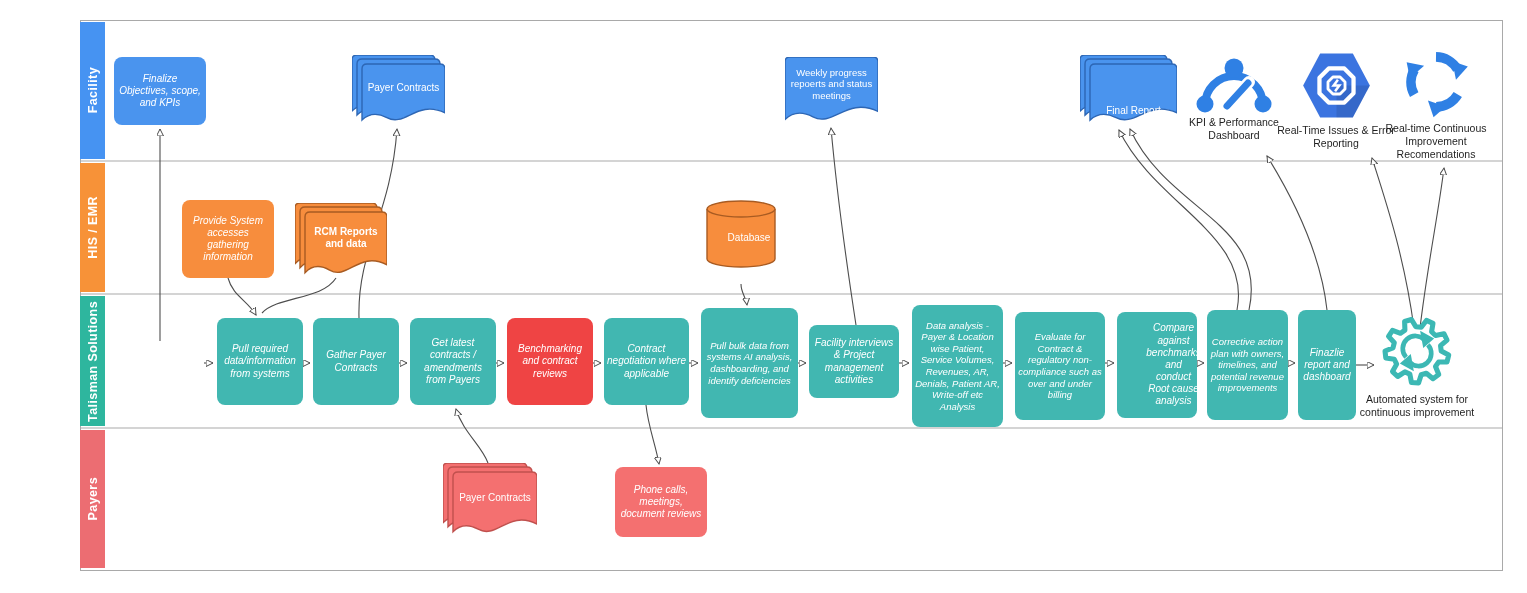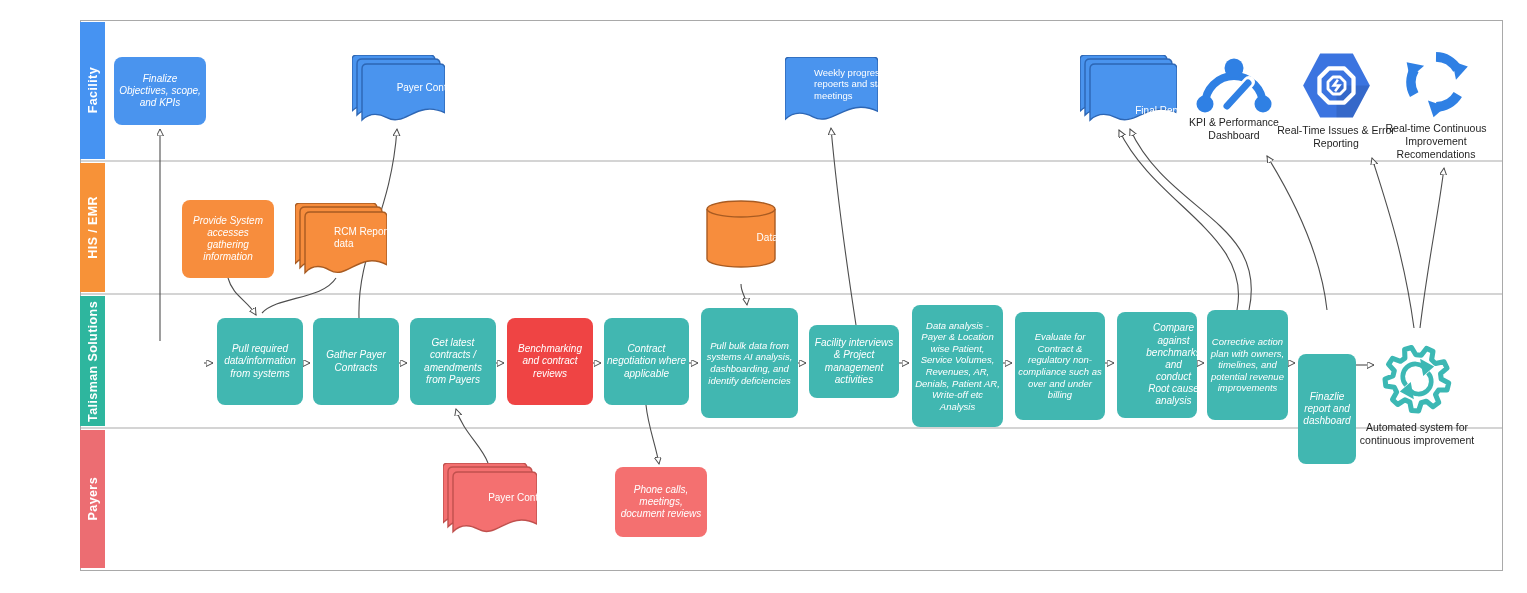--- a/index.html
+++ b/index.html
@@ -6,22 +6,22 @@
     font-family:"Liberation Sans", sans-serif;}
   #canvas{position:relative;width:1527px;height:593px;background:#ffffff;}
   #wires{position:absolute;left:0;top:0;width:1527px;height:593px;}
   .strip{position:absolute;width:25px;display:flex;align-items:center;justify-content:center;}
   .vlabel{writing-mode:vertical-rl;transform:rotate(180deg);color:#ffffff;font-weight:bold;
     font-size:12.5px;letter-spacing:.4px;white-space:nowrap;}
   .node{position:absolute;}
   .process{display:flex;align-items:center;justify-content:center;text-align:center;
     color:#ffffff;line-height:1.22;padding:2px 3px;box-sizing:border-box;font-style:italic;}
   .shape-svg{position:absolute;left:0;top:0;}
-  .lbl{position:absolute;display:flex;align-items:center;justify-content:center;
-    color:#ffffff;line-height:1.22;padding-left:29px;}
+  .lbl{position:absolute;display:flex;align-items:center;justify-content:center;text-align:center;
+    color:#ffffff;line-height:1.22;}
   .iconwrap{text-align:center;}
   .iconwrap svg{display:block;margin:0 auto;}
   .caption{text-align:center;color:#1f1f1f;font-size:10.5px;line-height:1.25;margin-top:3px;}
 </style>
 </head>
 <body>
 
 <div id="canvas">
     <svg id="wires" viewBox="0 0 1527 593">
       <defs>
@@ -134,21 +134,21 @@
     </div>
     <div class="node process" style="left: 182px; top: 200px; width: 92px; height: 78px; background: rgb(247, 141, 61); border-radius: 8px; font-size: 10px;">
       <span>Provide System accesses gathering information</span>
     </div>
     <div class="node" style="left: 295px; top: 203px; width: 92px; height: 75px;">
       <svg class="shape-svg" width="92" height="81" viewBox="0 0 92 81">
       <path d="M 5,0 H 77 Q 82,0 82,5 V 52.800000000000004 C 54.120000000000005,38.28 42.64,68.64 24.599999999999998,58.080000000000005 C 13.120000000000001,51.480000000000004 4.92,55.440000000000005 0,60.720000000000006 V 5 Q 0,0 5,0 Z" fill="#f78d3d" stroke="#a85b22" stroke-width="1.4"></path>
       <path d="M 5,0 H 77 Q 82,0 82,5 V 52.800000000000004 C 54.120000000000005,38.28 42.64,68.64 24.599999999999998,58.080000000000005 C 13.120000000000001,51.480000000000004 4.92,55.440000000000005 0,60.720000000000006 V 5 Q 0,0 5,0 Z" transform="translate(5,4)" fill="#f78d3d" stroke="#a85b22" stroke-width="1.4"></path>
       <path d="M 5,0 H 77 Q 82,0 82,5 V 52.800000000000004 C 54.120000000000005,38.28 42.64,68.64 24.599999999999998,58.080000000000005 C 13.120000000000001,51.480000000000004 4.92,55.440000000000005 0,60.720000000000006 V 5 Q 0,0 5,0 Z" transform="translate(10,9)" fill="#f78d3d" stroke="#a85b22" stroke-width="1.4"></path>
       </svg>
-      <span class="lbl" style="left: 10px; top: 9px; width: 82px; height: 52.8px; font-size: 10px;">RCM Reports and data</span>
+      <span class="lbl" style="left: 10px; top: 9px; width: 82px; height: 52.8px; font-size: 10px; font-weight: bold;">RCM Reports and data</span>
     </div>
     <div class="node" style="left: 706px; top: 200px; width: 70px; height: 68px;">
       <svg class="shape-svg" width="70" height="68" viewBox="0 0 70 68">
       <path d="M1,9 v50 a34,8 0 0 0 68,0 v-50" fill="#f78d3d" stroke="#a85b22" stroke-width="1.4"></path>
       <ellipse cx="35" cy="9" rx="34" ry="8" fill="#f78d3d" stroke="#a85b22" stroke-width="1.4"></ellipse>
       </svg>
       <span class="lbl" style="left: 0px; top: 9px; width: 70px; height: 59px; font-size: 10px; margin-left: 8px;">Database</span>
     </div>
     <div class="node process" style="left: 217px; top: 318px; width: 86px; height: 87px; background: rgb(65, 183, 177); border-radius: 8px; font-size: 10px;">
       <span>Pull required data/information from systems</span>
@@ -176,24 +176,24 @@
     </div>
     <div class="node process" style="left: 912px; top: 305px; width: 91px; height: 122px; background: rgb(65, 183, 177); border-radius: 8px; font-size: 9.5px;">
       <span>Data analysis - Payer &amp; Location wise Patient, Service Volumes, Revenues, AR, Denials, Patient AR, Write-off etc Analysis</span>
     </div>
     <div class="node process" style="left: 1117px; top: 312px; width: 80px; height: 106px; background: rgb(65, 183, 177); border-radius: 8px; font-size: 10px; padding-left: 36px;">
       <span>Compare against benchmarks and conduct Root cause analysis</span>
     </div>
     <div class="node process" style="left: 1207px; top: 310px; width: 81px; height: 110px; background: rgb(65, 183, 177); border-radius: 8px; font-size: 9.5px;">
       <span>Corrective action plan with owners, timelines, and potential revenue improvements</span>
     </div>
-    <div class="node process" style="left: 1298px; top: 310px; width: 58px; height: 110px; background: rgb(65, 183, 177); border-radius: 8px; font-size: 10px; margin-top: 44px;">
+    <div class="node process" style="left: 1298px; top: 310px; width: 58px; height: 110px; background: rgb(65, 183, 177); border-radius: 8px; font-size: 10px;">
       <span>Finazlie report and dashboard</span>
     </div>
-    <div class="node iconwrap" style="left: 1341px; top: 340px; width: 152px;">
+    <div class="node iconwrap" style="left: 1341px; top: 312px; width: 152px;">
       <svg width="80" height="78" viewBox="0 0 100 100">
     <path d="M81.0,50.0 L 90.7,55.1 L 88.5,64.0 L 77.6,64.2 L 73.7,69.9 L 77.9,80.1 L 70.5,85.5 L 62.0,78.6 L 55.4,80.5 L 52.0,91.0 L 42.9,90.4 L 40.8,79.6 L 34.5,76.8 L 25.2,82.7 L 18.6,76.4 L 23.9,66.8 L 20.9,60.6 L 10.0,59.1 L 9.0,50.0 L 19.2,46.1 L 20.9,39.4 L 13.5,31.3 L 18.6,23.6 L 28.9,27.3 L 34.5,23.2 L 34.1,12.2 L 42.9,9.6 L 48.5,19.0 L 55.4,19.5 L 62.1,10.8 L 70.5,14.5 L 68.7,25.3 L 73.7,30.1 L 84.5,27.8 L 88.5,36.0 L 80.2,43.1 Z" fill="#fff" stroke="#3cb8b4" stroke-width="6.5" stroke-linejoin="round"></path>
     <defs>
           <g id="gearArm">
             <path d="M36,58 A16,16 0 1 1 60,36" stroke="#3cb8b4" stroke-width="6" fill="none"></path>
     <polygon points="54,24 72,34 58,46" fill="#3cb8b4"></polygon>
           </g>
         </defs>
     <use href="#gearArm"></use>
         <use href="#gearArm" transform="rotate(180 50 50)"></use>

